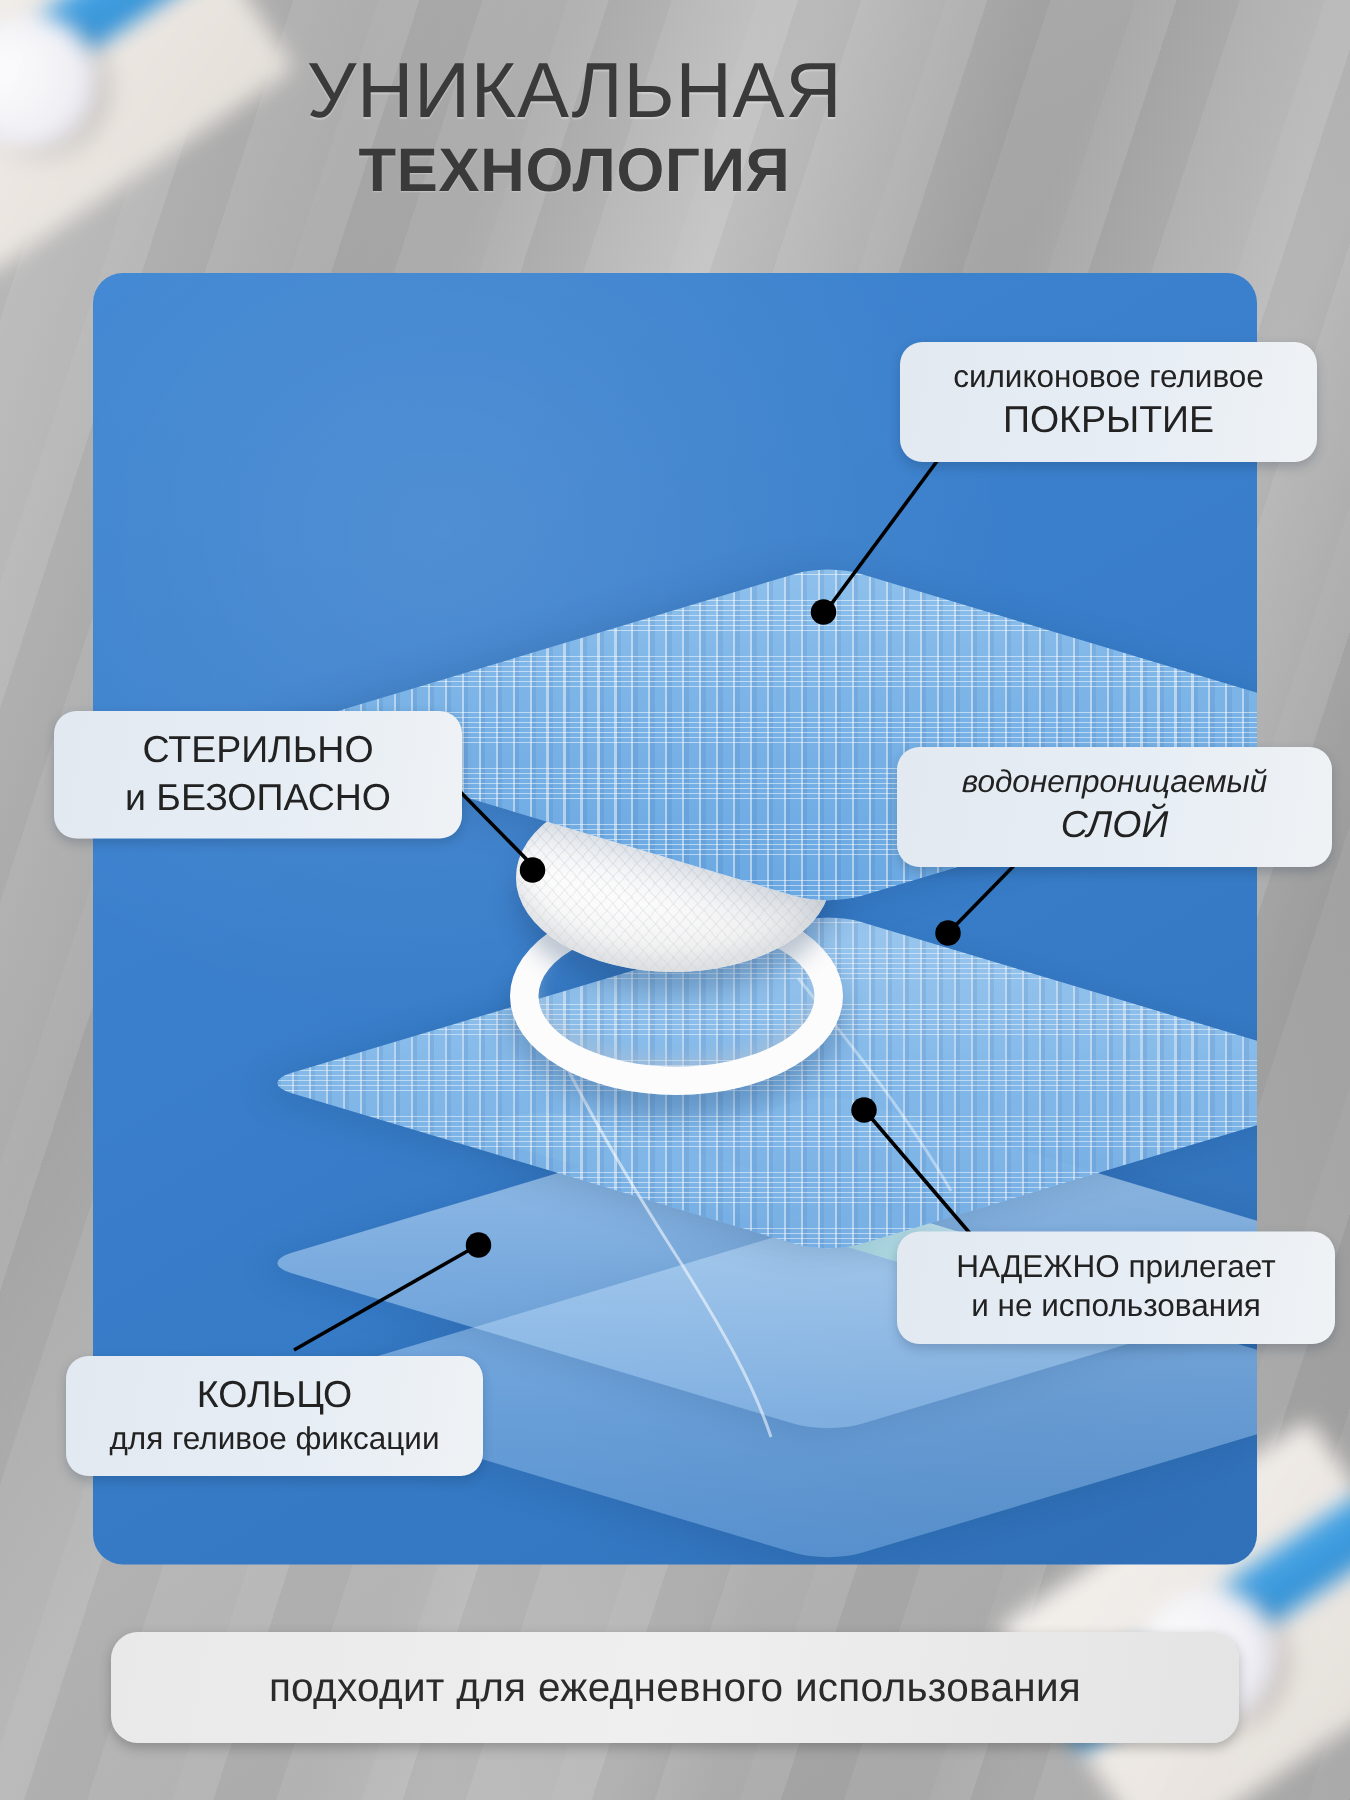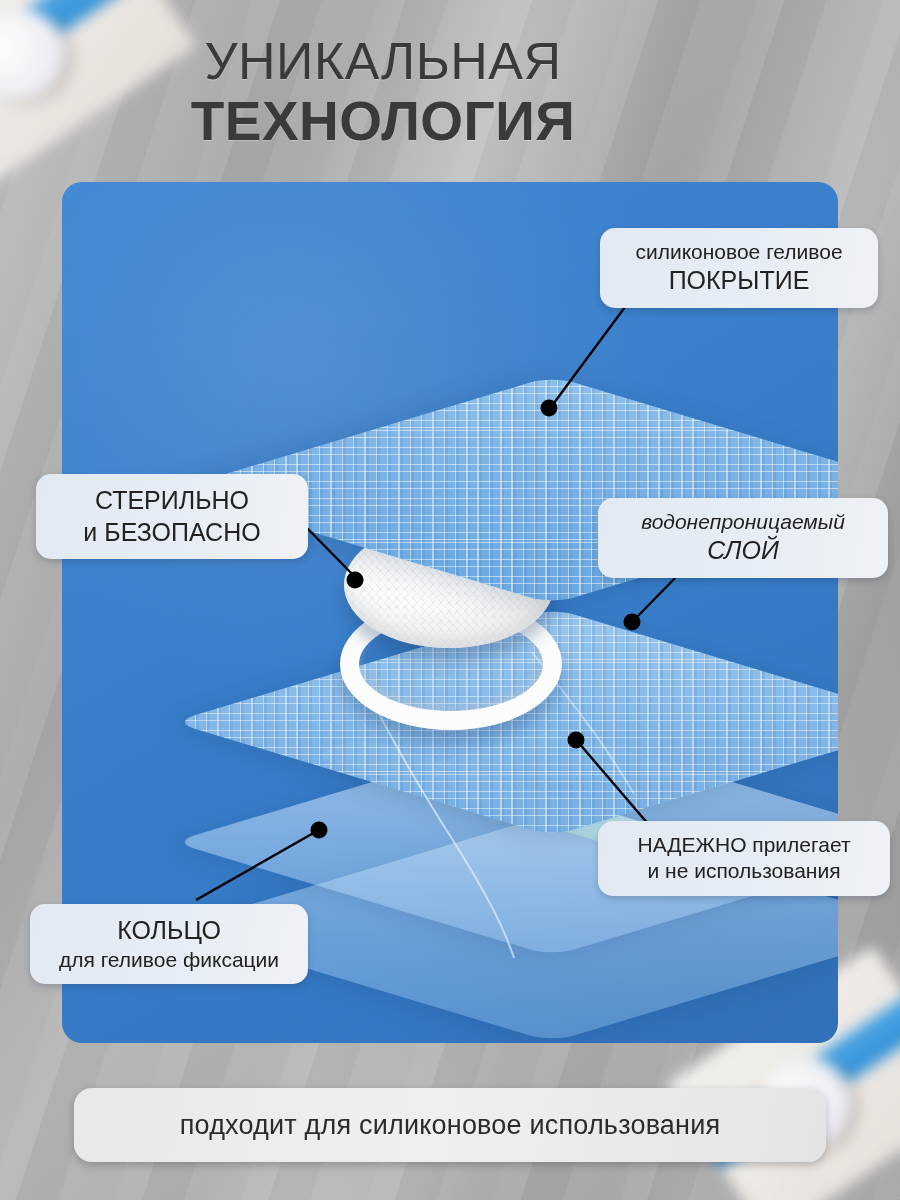--- a/index.html
+++ b/index.html
@@ -85,21 +85,21 @@
     color: #3a3a3a;
     text-shadow: 0 1px 1px rgba(255,255,255,0.30);
   }
   .title-line1 {
     font-size: 52px;
     letter-spacing: 0.5px;
     line-height: 1.05;
     font-weight: 400;
   }
   .title-line2 {
-    font-size: 55px;
+    font-size: 41px;
     letter-spacing: 0.5px;
     line-height: 1.12;
     font-weight: 700;
     margin-top: 2px;
   }
 
   
   .panel {
     position: absolute;
     left: 62px; top: 182px;
@@ -240,21 +240,21 @@
   }
   .pill .l1, .pill .l2 { display: block; white-space: nowrap; }
   .lc { font-size: 21px; font-weight: 400; }     
   .uc { font-size: 25px; font-weight: 400; }     
   .mix { font-size: 21px; font-weight: 400; }
 
   #pill-coating   { left: 600px; top: 228px;  width: 278px; }
   #pill-sterile   { left: 36px;  top: 474px;  width: 272px; }
   #pill-waterproof{ left: 598px; top: 498px;  width: 290px; font-style: italic; }
   #pill-adhesion  { left: 598px; top: 821px;  width: 292px; }
-  #pill-ring      { left: 30px;  top: 904px;  width: 278px; }
+  #pill-ring      { left: 44px;  top: 904px;  width: 278px; }
 
   
   .leaders { position: absolute; left: 0; top: 0; width: 900px; height: 1200px; pointer-events: none; }
 
   
   .banner {
     position: absolute;
     left: 74px; top: 1088px;
     width: 752px; height: 74px;
     border-radius: 18px;
@@ -361,16 +361,16 @@
     <span class="l1 mix">НАДЕЖНО прилегает</span>
     <span class="l2 mix">и не использования</span>
   </div>
 
   <div class="pill" id="pill-ring">
     <span class="l1 uc">КОЛЬЦО</span>
     <span class="l2 mix">для геливое фиксации</span>
   </div>
 
   <div class="banner">
-    <span>подходит для силиконовое использования</span>
+    <span>подходит для ежедневного использования</span>
   </div>
 
 </div>
 
 </body></html>

